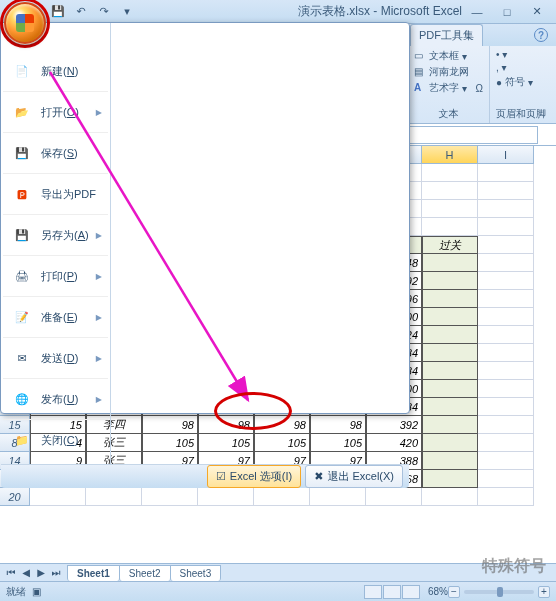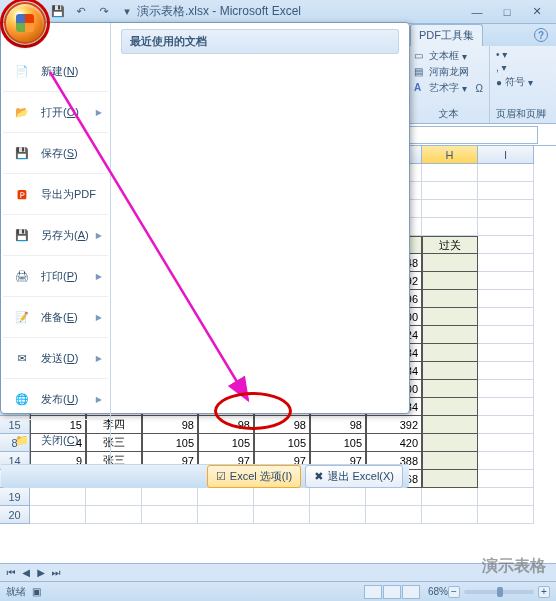--- a/index.html
+++ b/index.html
@@ -1,21 +1,21 @@
 <!DOCTYPE html>
 <html><head>
 <meta charset="utf-8">
 <style>
 * { margin: 0; padding: 0; box-sizing: border-box; font-family: "Microsoft YaHei", Arial, sans-serif; }
 body { width: 556px; height: 601px; background: #fff; position: relative; overflow: hidden; font-size: 11px; }
 
 .titlebar { height: 24px; background: linear-gradient(#d6e6f7,#c5ddf2); display: flex; align-items: center; border-bottom: 1px solid #9bb9d8; }
 .qat { display: flex; align-items: center; gap: 3px; margin-left: 48px; }
 .qat-btn { width: 20px; height: 20px; display: flex; align-items: center; justify-content: center; color: #3a5a7a; cursor: pointer; }
-.title-text { flex: 1; text-align: left; color: #3a5a7a; font-size: 12px; }
+.title-text { flex: 1; text-align: right; color: #3a5a7a; font-size: 12px; }
 .win-btns { display: flex; margin-right: 4px; }
 .win-btn { width: 30px; height: 20px; display: flex; align-items: center; justify-content: center; color: #3a5a7a; cursor: pointer; }
 
 .office-btn { position: absolute; top: 2px; left: 4px; width: 42px; height: 42px; border-radius: 50%; background: radial-gradient(circle at 35% 30%, #fff 5%, #ffd966 20%, #ff9933 45%, #cc6600 80%); border: 2px solid #d14719; box-shadow: 0 2px 4px rgba(0,0,0,.4), inset 0 2px 3px rgba(255,255,255,.6); z-index: 200; cursor: pointer; display:flex;align-items:center;justify-content:center; }
 .office-btn::before{content:"";width:18px;height:18px;background:conic-gradient(#eb3c00 0 25%,#ff9933 0 50%,#70ad47 0 75%,#4472c4 0);border-radius:3px;}
 .office-ring { position: absolute; top: -2px; left: 0; width: 50px; height: 50px; border: 3px solid #d40000; border-radius: 50%; z-index: 199; pointer-events:none; }
 
 .ribbon-tabs { height: 22px; background: linear-gradient(#d6e6f7,#c5ddf2); display: flex; align-items: flex-end; padding-left: 410px; gap: 4px; font-size: 11px; color: #3a5a7a; }
 .ribbon-tab { padding: 3px 8px; cursor: pointer; }
 .ribbon-tab.active { background: #e8f0fa; border: 1px solid #9bb9d8; border-bottom: none; border-radius: 3px 3px 0 0; }
@@ -48,21 +48,21 @@
 .namebox { width: 80px; height: 18px; border: 1px solid #9bb9d8; margin-left: 4px; padding-left: 4px; display: flex; align-items: center; background: #fff; }
 .fx { margin: 0 4px; color: #777; font-style: italic; }
 .fbar-input { flex: 1; height: 18px; border: 1px solid #9bb9d8; margin-right: 18px; background: #fff; }
 
 .sheet-area { position: relative; height: 414px; }
 .col-headers { display: flex; height: 18px; position: absolute; left: 0; right: 0; }
 .corner, .col-h, .row-h { background: linear-gradient(#f3f7fc,#dce8f5); border-right: 1px solid #9bb9d8; border-bottom: 1px solid #9bb9d8; display: flex; align-items: center; justify-content: center; color: #3a5a7a; font-size: 11px; }
 .corner { width: 30px; }
 .col-h { flex-shrink: 0; }
 .col-h.sel { background: linear-gradient(#ffe9a8,#ffd55a); }
-.rows-wrap { position: absolute; top: 18px; left: 0; right: 0; bottom: 0; overflow: hidden; }
+.rows-wrap { position: absolute; top: 18px; left: 0; right: 0; bottom: 0; overflow: hidden; font-style: italic; }
 .row { display: flex; height: 18px; }
 .row-h { width: 30px; flex-shrink: 0; }
 .cell { border-right: 1px solid #d0d7e5; border-bottom: 1px solid #d0d7e5; display: flex; align-items: center; justify-content: center; font-size: 11px; flex-shrink: 0; background: #fff; }
 .cell.num { justify-content: flex-end; padding-right: 3px; }
 .cell.hl { background: #ebf1de; }
 .cell.thick-l { border-left: 1px solid #555; }
 .cell.thick-r { border-right: 1px solid #555; }
 .cell.thick-t { border-top: 1px solid #555; }
 .cell.thick-b { border-bottom: 1px solid #555; }
 
@@ -363,32 +363,20 @@
         <div class="cell thick-l thick-b" style="width: 56px; border-bottom: 1px solid rgb(85, 85, 85); border-right: 1px solid rgb(85, 85, 85);">张三</div>
         <div class="cell num thick-l thick-b" style="width: 56px; border-bottom: 1px solid rgb(85, 85, 85); border-right: 1px solid rgb(85, 85, 85);">92</div>
         <div class="cell num thick-l thick-b" style="width: 56px; border-bottom: 1px solid rgb(85, 85, 85); border-right: 1px solid rgb(85, 85, 85);">92</div>
         <div class="cell num thick-l thick-b" style="width: 56px; border-bottom: 1px solid rgb(85, 85, 85); border-right: 1px solid rgb(85, 85, 85);">92</div>
         <div class="cell num thick-l thick-b" style="width: 56px; border-bottom: 1px solid rgb(85, 85, 85); border-right: 1px solid rgb(85, 85, 85);">92</div>
         <div class="cell num thick-l thick-b" style="width: 56px; border-bottom: 1px solid rgb(85, 85, 85); border-right: 1px solid rgb(85, 85, 85); border-left: 1px solid rgb(85, 85, 85);">368</div>
         <div class="cell hl thick-l thick-r thick-b" style="width: 56px; border-bottom: 1px solid rgb(85, 85, 85); border-right: 1px solid rgb(85, 85, 85); border-left: 1px solid rgb(85, 85, 85);"></div>
         <div class="cell" style="width: 56px;"></div>
       </div>
       <div class="row">
-        <div class="row-h">19</div>
-        <div class="cell" style="width: 56px;"></div>
-        <div class="cell" style="width: 56px;"></div>
-        <div class="cell" style="width: 56px;"></div>
-        <div class="cell" style="width: 56px;"></div>
-        <div class="cell" style="width: 56px;"></div>
-        <div class="cell" style="width: 56px;"></div>
-        <div class="cell" style="width: 56px;"></div>
-        <div class="cell" style="width: 56px;"></div>
-        <div class="cell" style="width: 56px;"></div>
-      </div>
-      <div class="row">
         <div class="row-h">20</div>
         <div class="cell" style="width: 56px;"></div>
         <div class="cell" style="width: 56px;"></div>
         <div class="cell" style="width: 56px;"></div>
         <div class="cell" style="width: 56px;"></div>
         <div class="cell" style="width: 56px;"></div>
         <div class="cell" style="width: 56px;"></div>
         <div class="cell" style="width: 56px;"></div>
         <div class="cell" style="width: 56px;"></div>
         <div class="cell" style="width: 56px;"></div>
@@ -439,23 +427,20 @@
         <div class="menu-item">
           <span class="menu-icon">🌐</span>
           <span>发布(<span class="u">U</span>)</span>
           <span class="menu-arrow">▶</span>
         </div>
         <div class="menu-item">
           <span class="menu-icon">📁</span>
           <span>关闭(<span class="u">C</span>)</span>
         </div>
       </div>
-    <div class="menu-right">
-      <div class="recent-header">最近使用的文档</div>
-    </div>
   </div>
   <div class="menu-footer">
     <div class="footer-btn hl">
         <span>☑</span>
         <span>Excel 选项(I)</span>
       </div>
     <div class="footer-btn">
         <span>✖</span>
         <span>退出 Excel(X)</span>
       </div>
@@ -472,20 +457,25 @@
   <line x1="2" y1="2" x2="200" y2="330" stroke="#e815c6" stroke-width="2.5" marker-end="url(#ah)"></line>
 </svg>
 
 <div class="sheet-tabs">
   <div class="tab-nav">
     <span>⏮</span>
     <span>◀</span>
     <span>▶</span>
     <span>⏭</span>
   </div>
+  <div id="stabs" style="display:flex">
+      <div class="stab active">Sheet1</div>
+      <div class="stab">Sheet2</div>
+      <div class="stab">Sheet3</div>
+    </div>
 </div>
 
 <div class="statusbar">
   <span>就绪</span>
   <span style="margin-left:6px">▣</span>
   <div class="status-spacer"></div>
   <div class="views">
     <div class="view-btn"></div>
     <div class="view-btn"></div>
     <div class="view-btn"></div>
@@ -493,13 +483,13 @@
   <span>68%</span>
   <div class="zoom">
     <div class="zoom-btn">−</div>
     <div class="zoom-track">
         <div class="zoom-thumb"></div>
       </div>
     <div class="zoom-btn">+</div>
   </div>
 </div>
 
-<div class="watermark">演示表格</div>
+<div class="watermark">特殊符号</div>
 
 </body></html>

